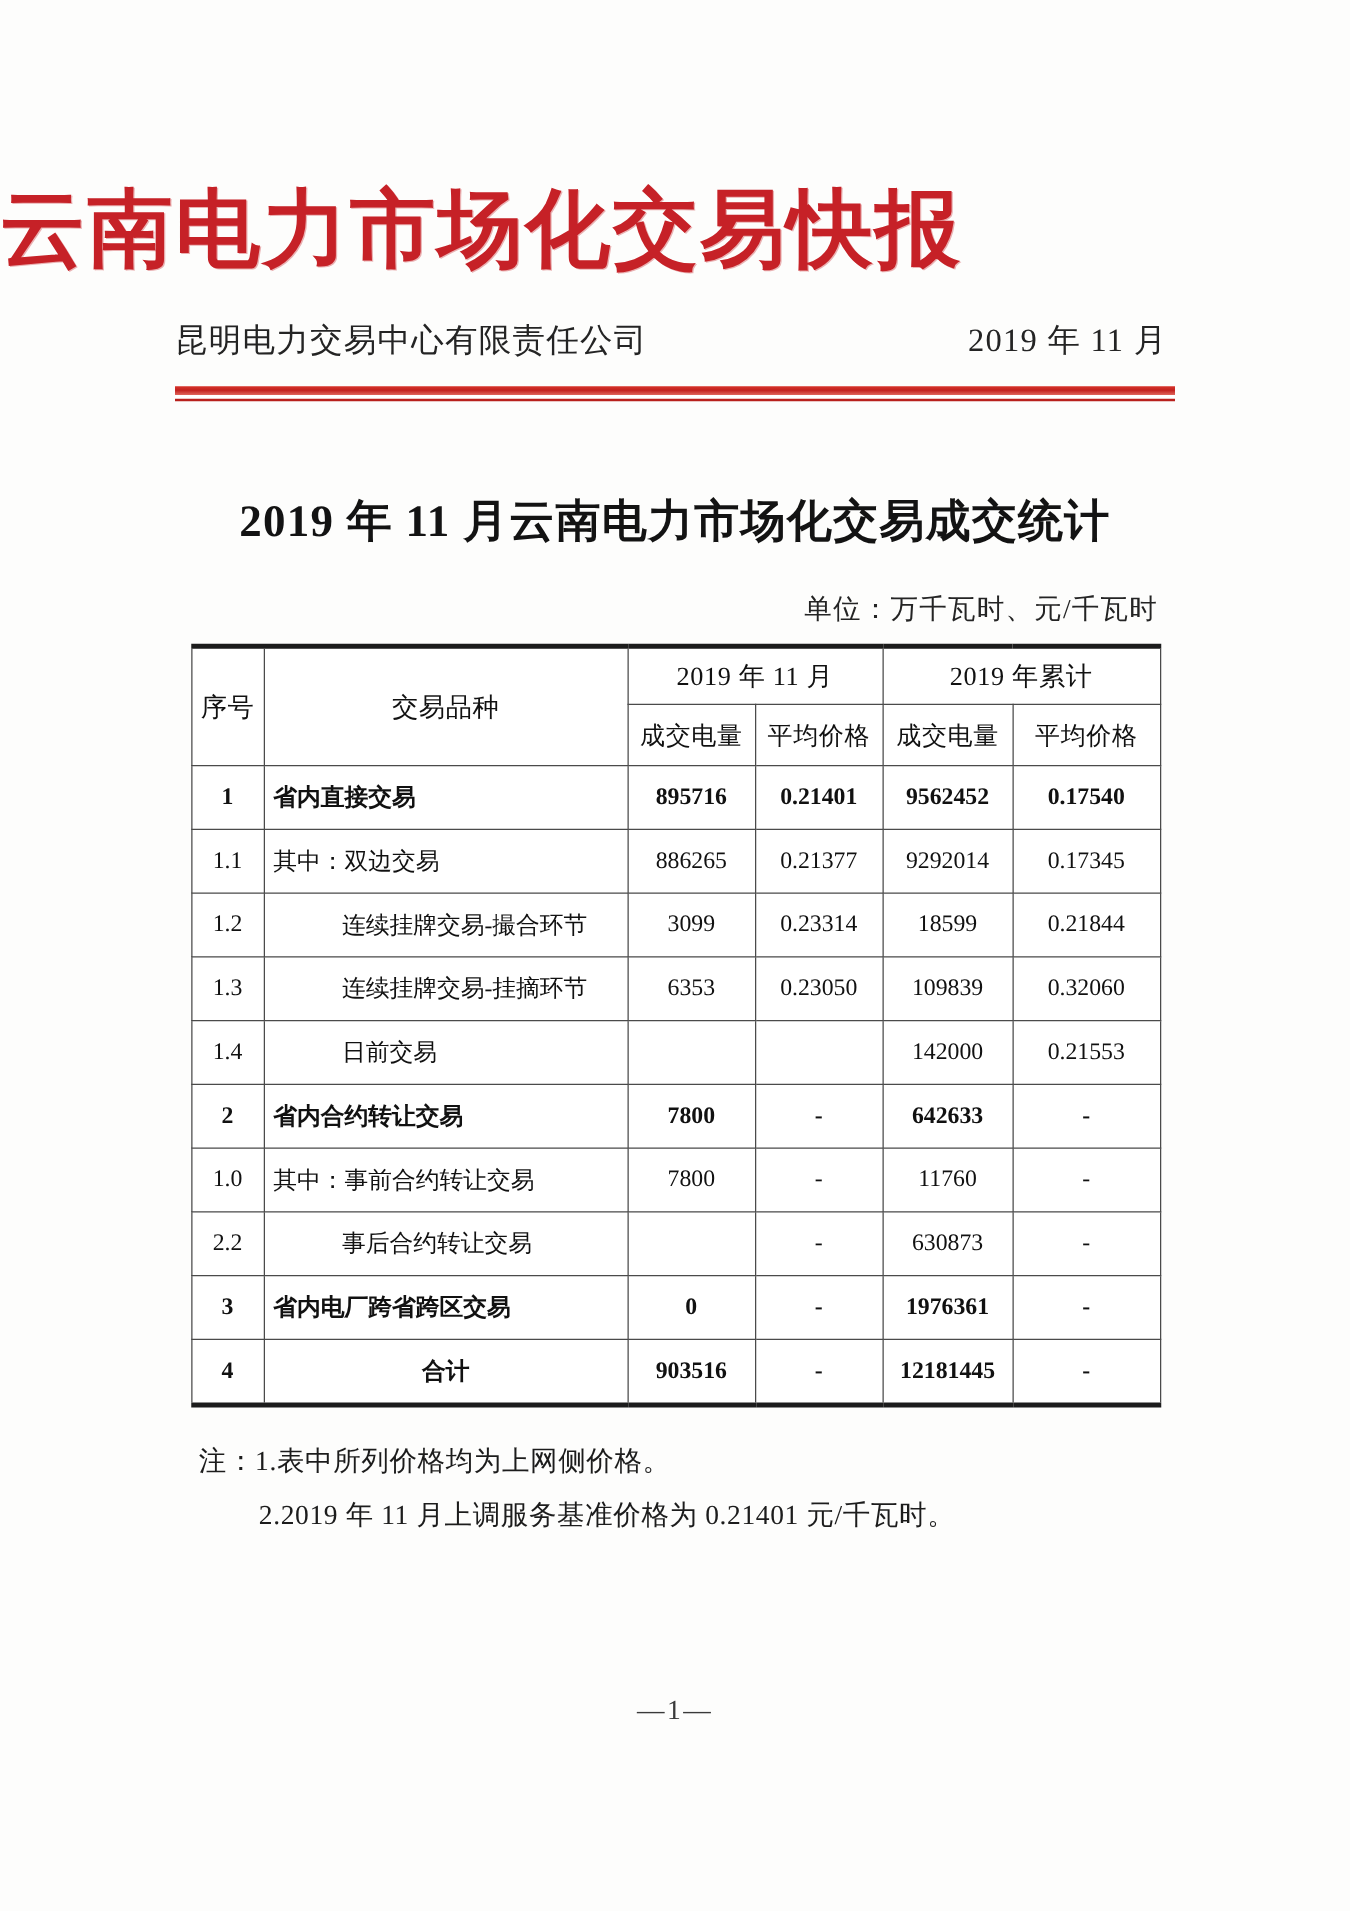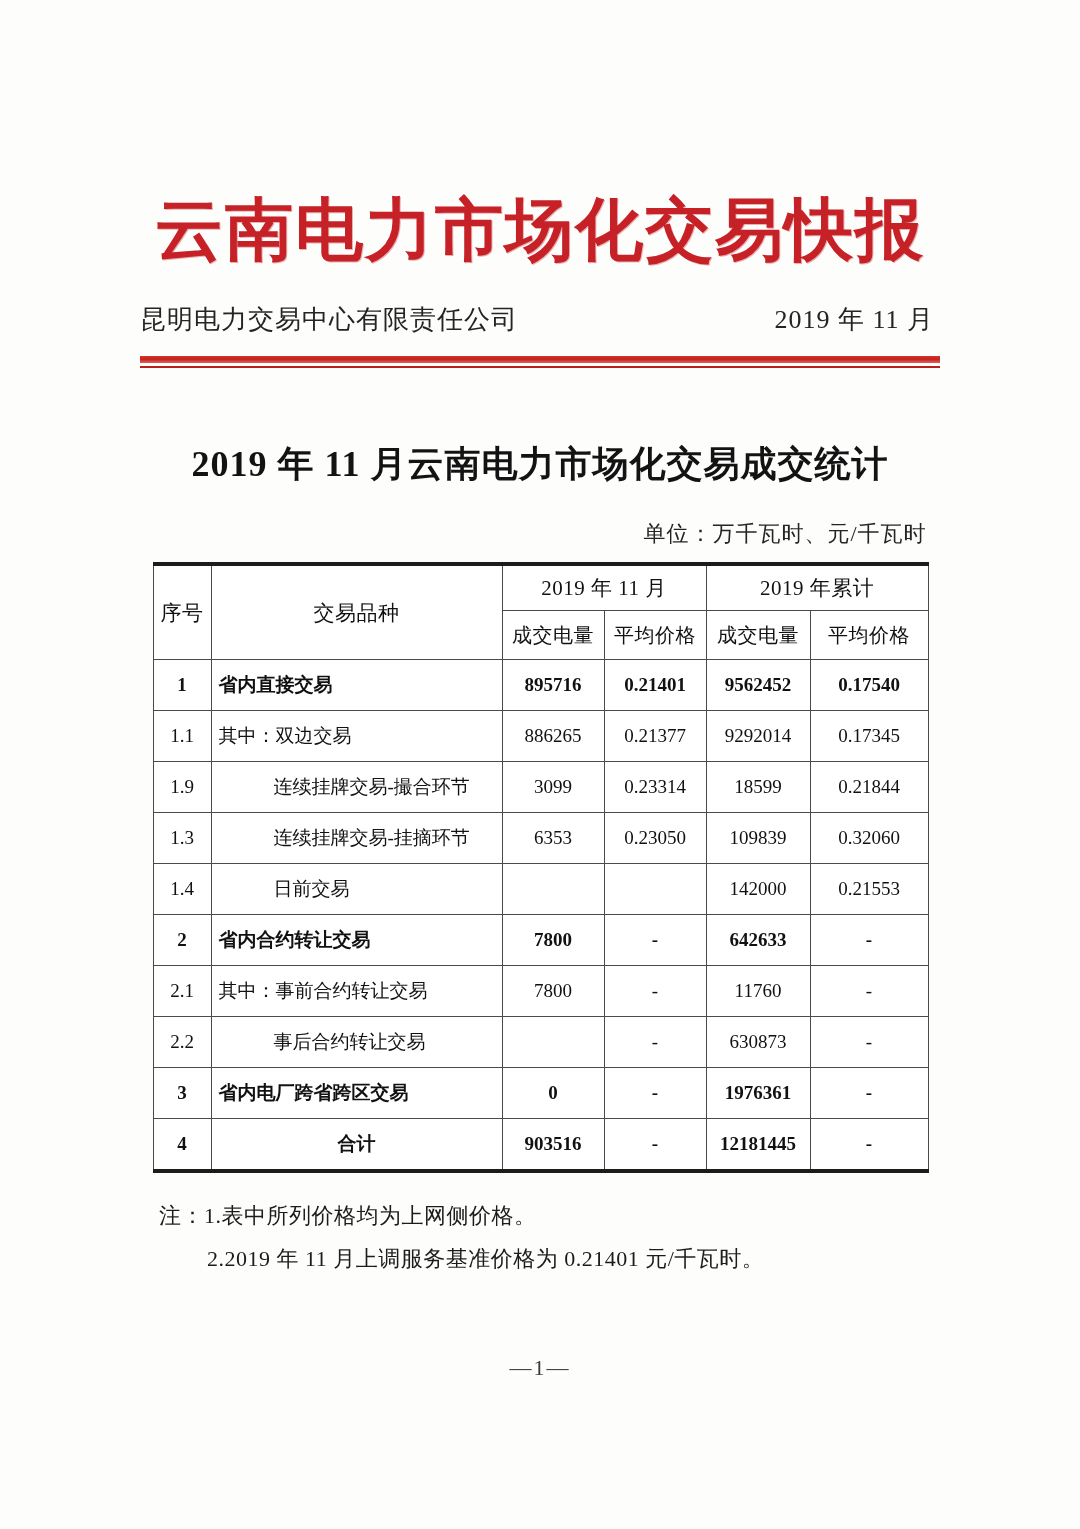--- a/index.html
+++ b/index.html
@@ -20,29 +20,28 @@
     height: 1529px;
     position: relative;
     background: #fdfdfc;
   }
 
   
   .masthead {
     padding-top: 148px;
   }
   .masthead-title {
-    text-align: center;
+    text-align: left;
     font-size: 68px;
     line-height: 1.05;
     font-weight: bold;
     letter-spacing: 2px;
     color: #c62127;
     font-family: "Liberation Serif", "DejaVu Serif", serif;
     text-shadow: 1px 1px 0 rgba(198,33,39,0.35);
-    margin-top: 47px;
   }
   .masthead-sub {
     margin: 36px auto 0 auto;
     width: 800px;
     display: flex;
     justify-content: space-between;
     align-items: baseline;
     font-size: 26px;
     letter-spacing: 1px;
     color: #242424;
@@ -208,21 +207,21 @@
           </tr>
           <tr>
             <td class="no">1.1</td>
             <td class="kind">其中：双边交易</td>
             <td class="num">886265</td>
             <td class="num">0.21377</td>
             <td class="num">9292014</td>
             <td class="num">0.17345</td>
           </tr>
           <tr>
-            <td class="no">1.9</td>
+            <td class="no">1.2</td>
             <td class="kind indent">连续挂牌交易-撮合环节</td>
             <td class="num">3099</td>
             <td class="num">0.23314</td>
             <td class="num">18599</td>
             <td class="num">0.21844</td>
           </tr>
           <tr>
             <td class="no">1.3</td>
             <td class="kind indent">连续挂牌交易-挂摘环节</td>
             <td class="num">6353</td>
@@ -240,21 +239,21 @@
           </tr>
           <tr class="bold">
             <td class="no">2</td>
             <td class="kind">省内合约转让交易</td>
             <td class="num">7800</td>
             <td class="num">-</td>
             <td class="num">642633</td>
             <td class="num">-</td>
           </tr>
           <tr>
-            <td class="no">2.1</td>
+            <td class="no">1.0</td>
             <td class="kind">其中：事前合约转让交易</td>
             <td class="num">7800</td>
             <td class="num">-</td>
             <td class="num">11760</td>
             <td class="num">-</td>
           </tr>
           <tr>
             <td class="no">2.2</td>
             <td class="kind indent">事后合约转让交易</td>
             <td class="num"></td>

